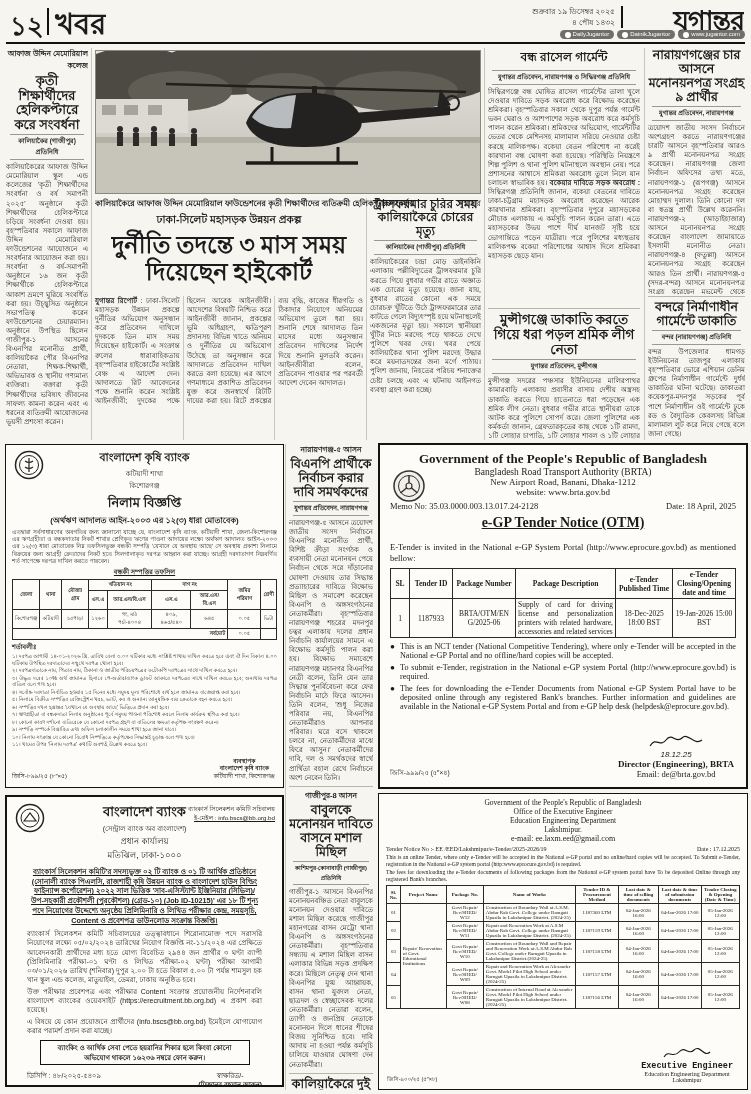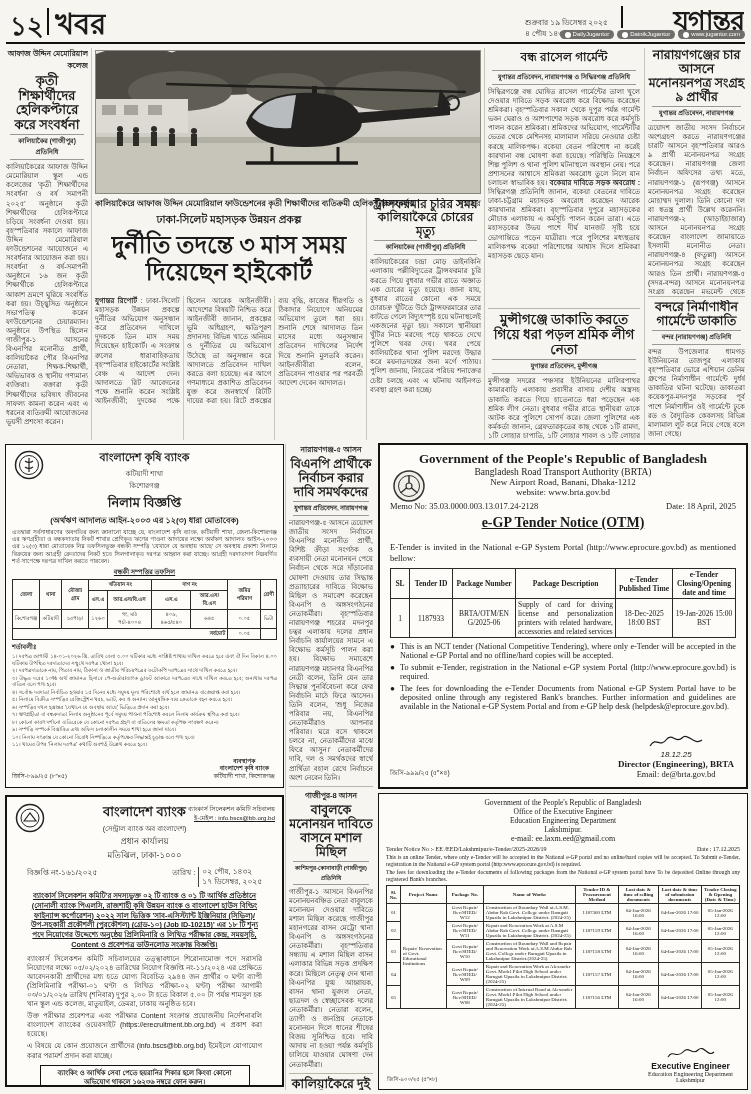--- a/index.html
+++ b/index.html
@@ -30,21 +30,21 @@
   .small-ref{font-size:6.5px;}
 </style>
 </head>
 <body>
 
 <div class="abs" style="left:0;top:0;width:751px;height:44px;">
   <span class="abs" style="left:10px;top:6px;font-size:26px;font-weight:bold;font-family:'Liberation Serif',serif;">১২</span>
   <span class="abs" style="left:47px;top:8px;width:2px;height:27px;background:#111;"></span>
   <span class="abs" style="left:55px;top:1px;font-size:29px;font-weight:bold;font-family:'Liberation Serif',serif;">খবর</span>
 
-  <span class="abs" style="left:525px;top:18px;width:90px;font-size:7.5px;line-height:1.4;">
+  <span class="abs" style="left:525px;top:7px;width:90px;text-align:right;font-size:7.5px;line-height:1.4;">
     <span>শুক্রবার ১৯ ডিসেম্বর ২০২৫</span><br>
     <span>৪ পৌষ ১৪৩২</span>
   </span>
   <span class="abs" style="left:621px;top:6px;width:2px;height:22px;background:#111;"></span>
   <span class="abs" style="left:626px;top:0px;width:118px;text-align:right;font-size:27px;font-weight:bold;font-family:'Liberation Serif',serif;letter-spacing:-1px;">যুগান্তর</span>
 
   <span class="abs" style="left:505px;top:30px;width:240px;display:flex;gap:3px;justify-content:flex-end;overflow:visible;">
 
       <span class="pill">
         <span class="dot"></span>
@@ -349,30 +349,20 @@
   </svg>
   <div class="abs" style="right:7px;top:7px;text-align:right;font-size:6.2px;line-height:1.5;width:90px;">
     <div>ব্যাংকার্স সিলেকশন কমিটি সচিবালয়</div>
     <div style="text-decoration:underline;">ই-মেইল : info.bscs@bb.org.bd</div>
   </div>
   <div class="ctr" style="font-size:13px;font-weight:bold;">বাংলাদেশ ব্যাংক</div>
   <div class="ctr" style="font-size:7px;">(সেন্ট্রাল ব্যাংক অব বাংলাদেশ)</div>
   <div class="ctr" style="font-size:8.5px;">প্রধান কার্যালয়</div>
   <div class="ctr" style="font-size:8.5px;">মতিঝিল, ঢাকা-১০০০</div>
 
-  <div style="display:flex;justify-content:space-between;align-items:flex-start;font-size:7.5px;margin-top:4px;">
-    <span>বিজ্ঞপ্তি নং-১৬১/২০২৫</span>
-    <span style="display:flex;gap:3px;">
-      <span>তারিখ :</span>
-      <span style="text-align:left;border-left:1px solid #444;padding-left:3px;line-height:1.35;">
-        <span>০২ পৌষ, ১৪৩২</span><br>
-        <span>১৭ ডিসেম্বর, ২০২৫</span>
-      </span>
-    </span>
-  </div>
 
   <div class="ctr" style="font-size:7.2px;font-weight:bold;margin-top:4px;text-decoration:underline;line-height:1.35;">ব্যাংকার্স সিলেকশন কমিটি'র সদস্যভুক্ত ০২ টি ব্যাংক ও ০১ টি আর্থিক প্রতিষ্ঠানে (সোনালী ব্যাংক পিএলসি, রাজশাহী কৃষি উন্নয়ন ব্যাংক ও বাংলাদেশ হাউস বিল্ডিং ফাইন্যান্স কর্পোরেশন) ২০২২ সাল ভিত্তিক 'সাব-এসিস্ট্যান্ট ইঞ্জিনিয়ার (সিভিল)/ উপ-সহকারী প্রকৌশলী (পুরকৌশল) (গ্রেড-১০) (Job ID-10215)' এর ১৮ টি শূন্য পদে নিয়োগের উদ্দেশ্যে অনুষ্ঠেয় প্রিলিমিনারি ও লিখিত পরীক্ষার কেন্দ্র, সময়সূচি, Content ও প্রবেশপত্র ডাউনলোড সংক্রান্ত বিজ্ঞপ্তি।</div>
   <div class="bodytxt" style="font-size:7px;margin-top:4px;">ব্যাংকার্স সিলেকশন কমিটি সচিবালয়ের তত্ত্বাবধানে শিরোনামোক্ত পদে সরাসরি নিয়োগের লক্ষ্যে ০৫/০২/২০২৪ তারিখের নিয়োগ বিজ্ঞপ্তি নং-১১/২০২৪ এর প্রেক্ষিতে আবেদনকারী প্রার্থীদের মধ্য হতে যোগ্য বিবেচিত ২৯৪৪ জন প্রার্থীর ৩ ঘণ্টা ব্যাপী (প্রিলিমিনারি পরীক্ষা-০১ ঘণ্টা ও লিখিত পরীক্ষা-০২ ঘণ্টা) পরীক্ষা আগামী ০৩/০১/২০২৬ তারিখ (শনিবার) দুপুর ২.০০ টা হতে বিকাল ৫.০০ টা পর্যন্ত শামসুল হক খান স্কুল এন্ড কলেজ, মাতুয়াইল, ডেমরা, ঢাকায় অনুষ্ঠিত হবে।</div>
   <div class="bodytxt" style="font-size:7px;margin-top:3px;">উক্ত পরীক্ষার প্রবেশপত্র এবং পরীক্ষার Content সংক্রান্ত প্রয়োজনীয় নির্দেশনাবলি বাংলাদেশ ব্যাংকের ওয়েবসাইট (https://erecruitment.bb.org.bd) এ প্রকাশ করা হয়েছে।</div>
   <div class="bodytxt" style="font-size:7px;margin-top:3px;">এ বিষয়ে যে কোন প্রয়োজনে প্রার্থীদের (info.bscs@bb.org.bd) ইমেইলে যোগাযোগ করার পরামর্শ প্রদান করা যাচ্ছে।</div>
 
   <div style="border:1.2px solid #111;width:200px;margin:5px auto 0;padding:2px 4px;font-size:6.8px;font-weight:bold;text-align:center;line-height:1.35;">
     <span>ব্যাংকিং ও আর্থিক সেবা পেতে হয়রানির শিকার হলে কিংবা কোনো অভিযোগ থাকলে ১৬২৩৬ নম্বরে ফোন করুন।</span>
   </div>
 
@@ -467,18 +457,18 @@
           <td style="text-align: center;">04-Jan-2026 17:00</td>
           <td style="text-align: center;">05-Jan-2026 12:00</td>
         </tr>
       </tbody>
   </table>
 
   <div class="abs" style="right:14px;bottom:6px;text-align:center;overflow:visible;">
     <svg width="52" height="14" viewBox="0 0 52 14" style="display:block;margin:0 auto;">
       <path d="M3 10 C8 2 12 12 18 5 S27 9 33 3 S43 11 49 5" stroke="#1a1a1a" stroke-width="1.1" fill="none"></path>
     </svg>
-    <div class="sig" style="font-size:8.5px;font-family:Liberation Sans, sans-serif;">Executive Engineer</div>
+    <div class="sig" style="font-size:8.5px;font-family:Liberation Mono, monospace;">Executive Engineer</div>
     <div style="font-size:6px;font-family:'Liberation Serif',serif;">Education Engineering Department</div>
     <div style="font-size:6px;font-family:'Liberation Serif',serif;">Lakshmipur</div>
   </div>
   <div class="abs small-ref" style="left:8px;bottom:5px;font-size:5.5px;">জিসি-৯০০/২৫ (৫″×৮)</div>
 </div>
 
 </body></html>

